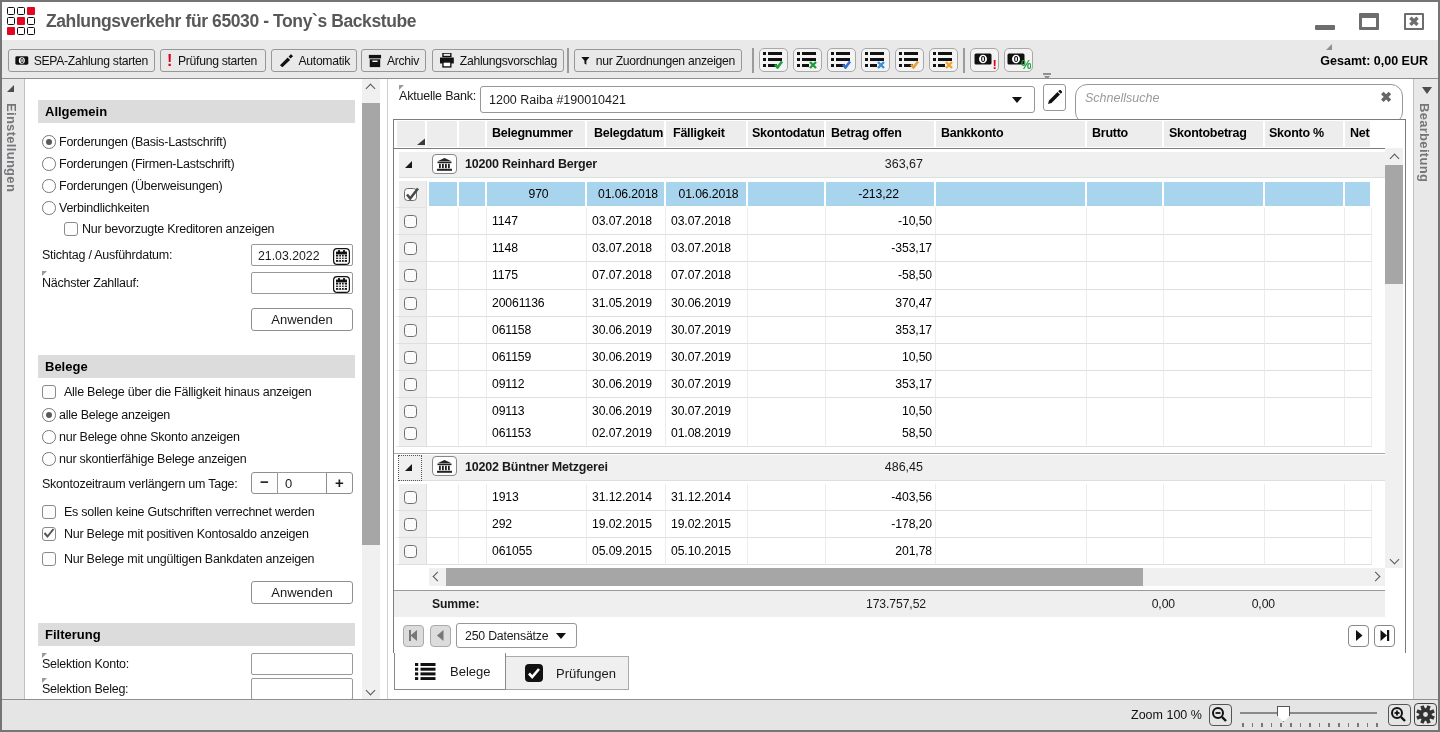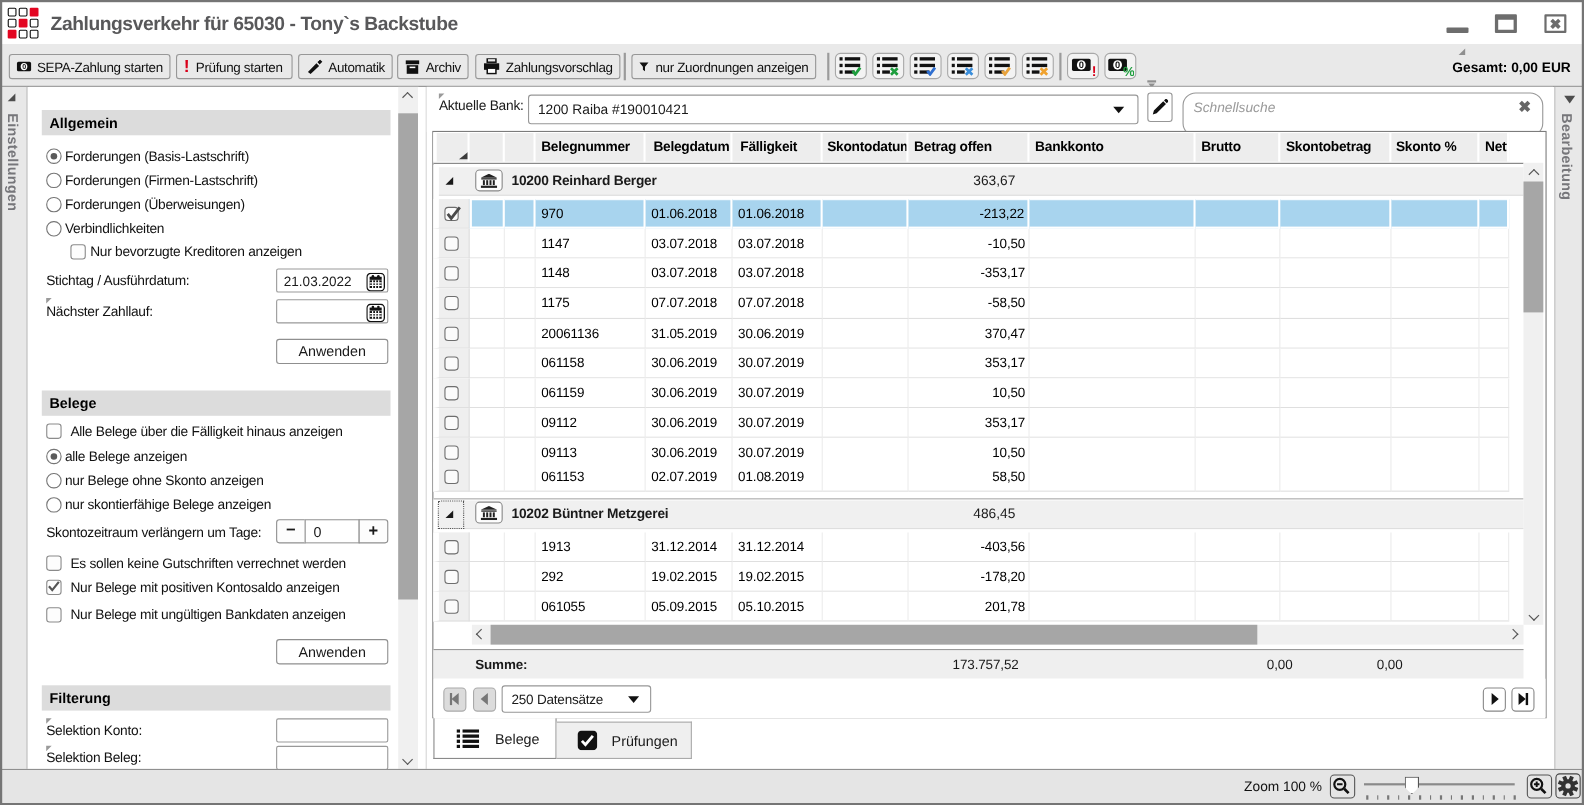--- a/index.html
+++ b/index.html
@@ -54,21 +54,21 @@
 .num { text-align:right; padding-right:3px; }
 .txt { padding-left:5px; }
 .c0{width:33px} .c1{width:32px} .c2{width:28px} .c3{width:100px} .c4{width:79px} .c5{width:82px} .c6{width:78px} .c7{width:110px} .c8{width:151px} .c9{width:77px} .c10{width:101px} .c11{width:80px} .c12{width:27px}
 #ghead { top:0; height:28.5px; border-bottom:1px solid #7e7e7e; background:#fff; }
 #ghead .gc.c0 { border-left:3px solid #fff; }
 #ghead .gc { background:#ededed; border-right:2px solid #fff; height:26px; margin-top:1px; font-weight:bold; line-height:25px; color:#000; letter-spacing:-0.25px; font-size:12.5px; }
 .drow { height:27.2px; background:#fff; }
 .drow .gc { border-right:1px solid #ececec; border-bottom:1px solid #dfdfdf; line-height:26px; color:#000; }
 .drow .gc.cbc { background:#efefef; border-right:1px solid #dfdfdf; border-left:5px solid #fff; }
 .sel .gc.c1 { border-left:2.5px solid #fff; }
-.sel .gc { background:#a8d4ee; border-right:2px solid #fff; border-top:1px solid #fff; border-bottom:2px solid #fff; line-height:24px; }
+.sel .gc { background:#a8d4ee; border-right:2px solid #fff; border-top:1px solid #fff; border-bottom:2px solid #fff; line-height:24px;text-align:center; }
 .sel .gc.cbc { background:#ededed; border-right:1px solid #e0e0e0; border-top:none; border-bottom:1px solid #e2e2e2; line-height:26px; }
 .gxrow { height:30.8px; background:#fff; }
 .ginner { position:absolute; left:5px; top:2px; height:26px; width:986px; background:#f0f0f0; border-bottom:1px solid #dedede; }
 .cbx { position:absolute; left:10px; top:7px; width:13px; height:13px; border:1.8px solid #6e6e6e; border-radius:3.5px; background:#fbfbfb; }
 
 .bankbtn { position:absolute; left:38px; top:3.5px; width:25px; height:20px; border:1px solid #888; border-radius:4px; background:#fdfdfd; }
 .garrow { position:absolute; left:11px; top:11px; width:0; height:0; border-left:7px solid transparent; border-bottom:7px solid #1a1a1a; }
 
 .sbtrack { background:#f0f0f0; position:absolute; }
 .sbthumb { background:#a6a6a6; position:absolute; }
@@ -656,21 +656,21 @@
       </div>
 
       <div id="gpager">
         <div class="pgbtn dis" style="left:9px"><svg width="13" height="13" viewBox="0 0 13 13" style="margin:3px 0 0 3px">
               <path d="M10 1 L3.5 6.5 L10 12 Z" fill="#777"></path>
               <rect x="2" y="1" width="2" height="11" fill="#777"></rect>
             </svg></div>
         <div class="pgbtn dis" style="left:36px"><svg width="13" height="13" viewBox="0 0 13 13" style="margin:3px 0 0 3px">
               <path d="M9.5 1 L3 6.5 L9.5 12 Z" fill="#777"></path>
             </svg></div>
-        <div class="combo" style="left:62px;top:6px;width:136px;height:25px">
+        <div class="combo" style="left:62px;top:6px;width:121px;height:25px">
           <span style="position:absolute;left:8px;top:5px;font-size:12.3px;letter-spacing:-0.2px">250 Datensätze</span>
           <span style="position:absolute;right:10px;top:9px;width:0;height:0;border-left:5px solid transparent;border-right:5px solid transparent;border-top:6px solid #111"></span>
         </div>
         <div class="pgbtn en" style="left:954px"><svg width="13" height="13" viewBox="0 0 13 13" style="margin:3px 0 0 4px">
               <path d="M3 1 L9.5 6.5 L3 12 Z" fill="#111"></path>
             </svg></div>
         <div class="pgbtn en" style="left:980px"><svg width="13" height="13" viewBox="0 0 13 13" style="margin:3px 0 0 3px">
               <path d="M2.5 1 L9 6.5 L2.5 12 Z" fill="#111"></path>
               <rect x="9" y="1" width="2.2" height="11" fill="#111"></rect>
             </svg></div>

